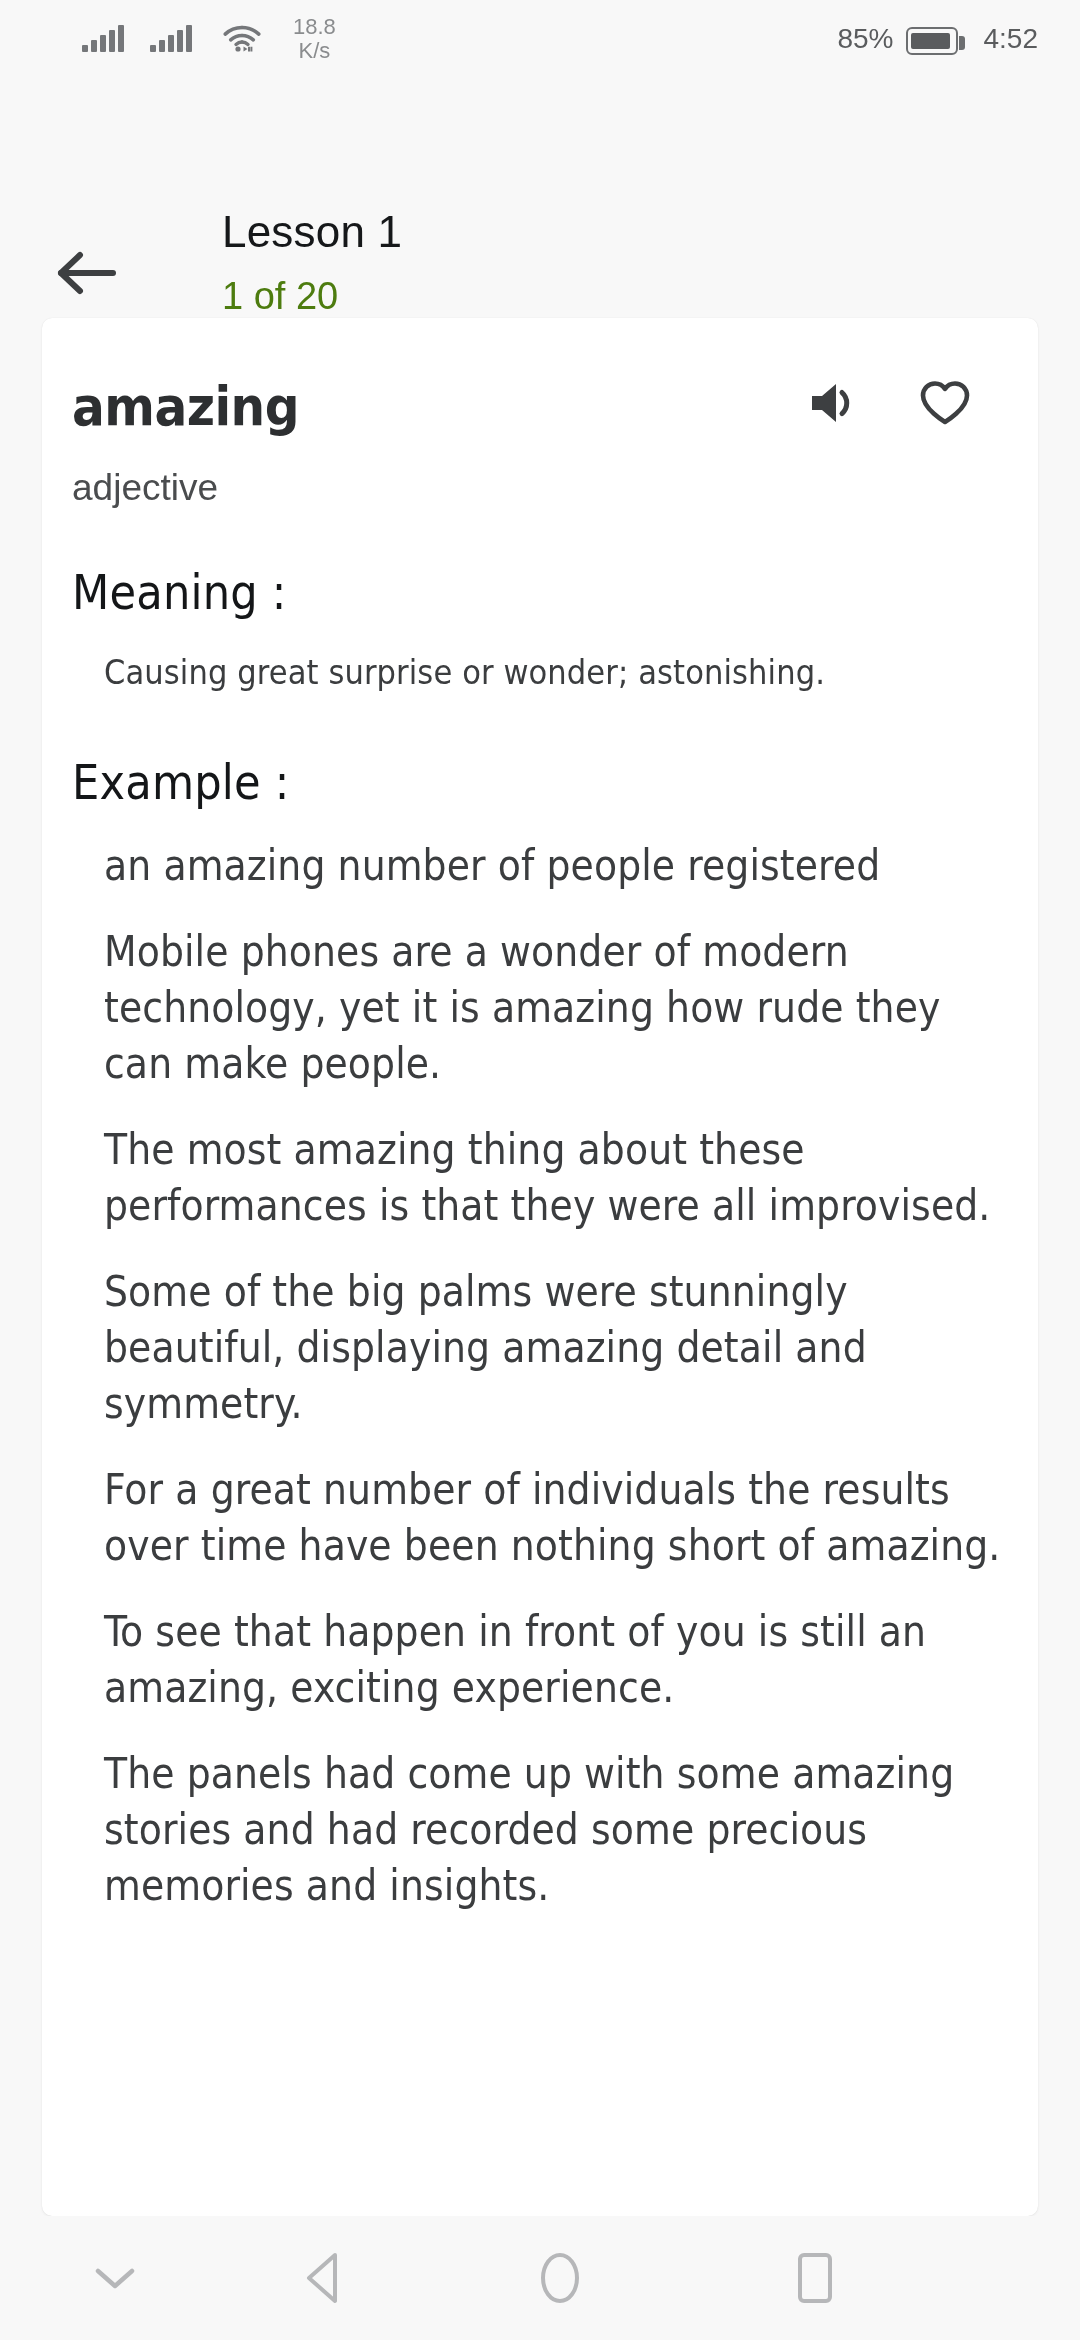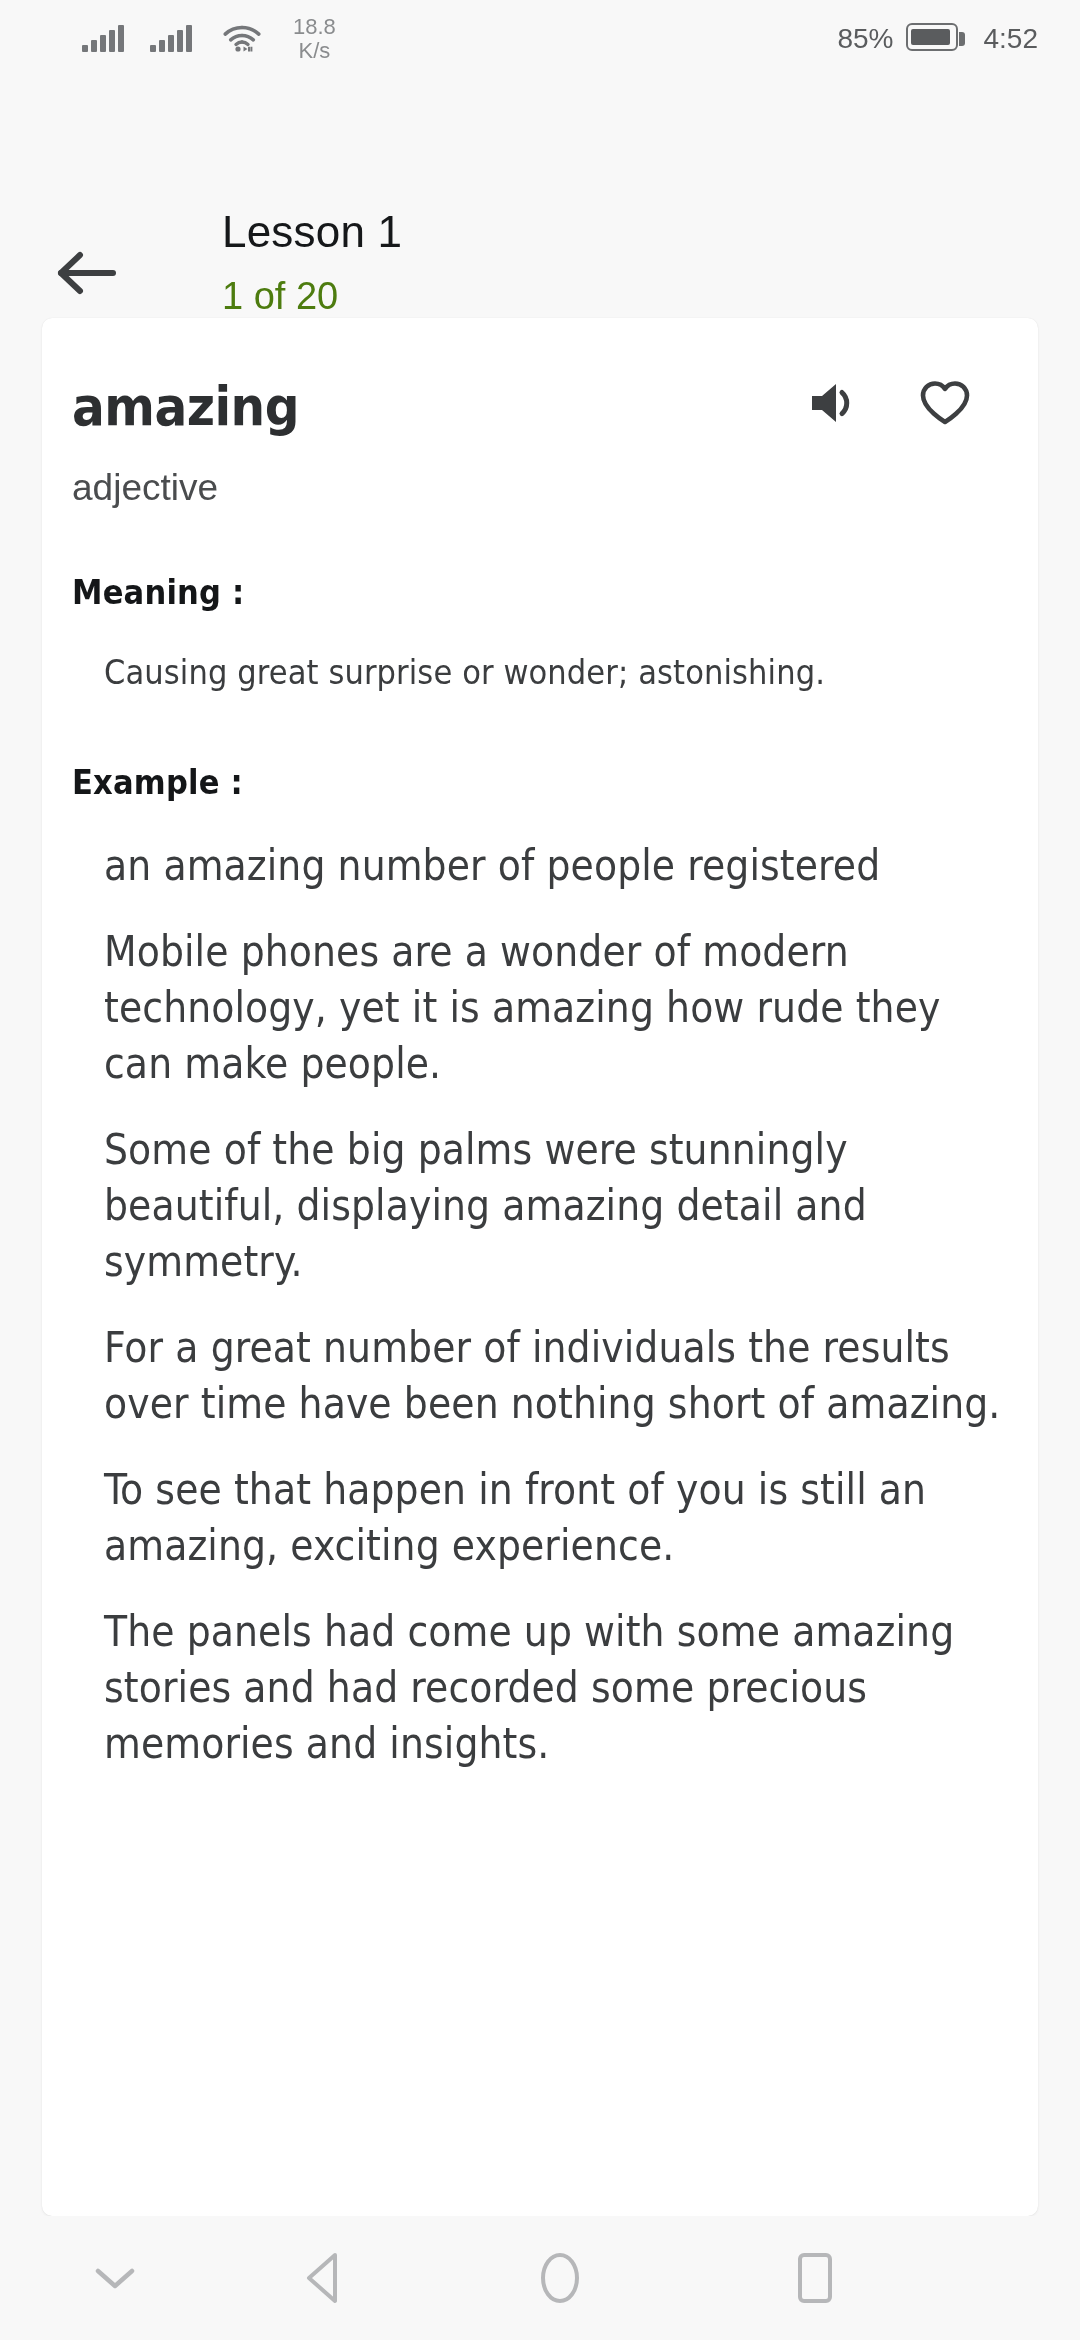--- a/index.html
+++ b/index.html
@@ -10,21 +10,21 @@
     -webkit-font-smoothing:antialiased;
   }
   #screen { position:relative; width:1080px; height:2340px; overflow:hidden; background:#f8f8f8; }
 
   
   .statusbar{
     position:absolute; top:0; left:0; width:1080px; height:78px;
     display:flex; align-items:center; background:#f8f8f8;
   }
   .sb-left{ display:flex; align-items:center; margin-left:82px; gap:26px; }
-  .sb-right{ position:absolute; right:42px; display:flex; align-items:flex-start; gap:12px; }
+  .sb-right{ position:absolute; right:42px; display:flex; align-items:flex-end; gap:12px; }
   .bars{ display:flex; align-items:flex-end; gap:3px; height:26px; }
   .bars i{ display:block; width:6px; background:#75777a; border-radius:1px; }
   .bars i:nth-child(1){ height:7px; }
   .bars i:nth-child(2){ height:12px; }
   .bars i:nth-child(3){ height:17px; }
   .bars i:nth-child(4){ height:22px; }
   .bars i:nth-child(5){ height:27px; }
   .wifi{ margin-left:4px; }
   .netspeed{
     font-size:22px; line-height:24px; color:#8a8c8e; margin-left:5px;
@@ -63,21 +63,21 @@
   }
   .word-icons{ position:absolute; right:36px; display:flex; align-items:center; gap:60px; top:2px; }
   .ic{ cursor:pointer; display:flex; align-items:center; justify-content:center; }
 
   .pos{
     margin-top:28px; font-size:37px; color:#4a4c4e; font-weight:400; line-height:44px;
   }
 
   .section-head{
     font-family:"DejaVu Sans Condensed","Liberation Sans Narrow","Liberation Sans", sans-serif;
-    font-size:34px; color:#141618; font-weight:700; line-height:52px; margin-top:56px;
+    font-size:48px; color:#141618; font-weight:400; line-height:52px; margin-top:56px;
     letter-spacing:0.2px;
   }
   .meaning-text{
     font-family:"DejaVu Sans Condensed","Liberation Sans Narrow","Liberation Sans", sans-serif;
     font-size:34px; color:#3b3d3f; line-height:56px; margin-top:26px; padding-left:32px;
     letter-spacing:0.1px;
   }
   .examples{ margin-top:30px; padding-left:32px; }
   .ex{
     font-family:"DejaVu Sans Condensed","Liberation Sans Narrow","Liberation Sans", sans-serif;
@@ -179,20 +179,21 @@
 
       <div class="pos">adjective</div>
 
       <div class="section-head">Meaning :</div>
       <div class="meaning-text">Causing great surprise or wonder; astonishing.</div>
 
       <div class="section-head">Example :</div>
       <div class="examples">
         <div class="ex">an amazing number of people registered</div>
         <div class="ex">Mobile phones are a wonder of modern technology, yet it is amazing how rude they can make people.</div>
+        <div class="ex">The most amazing thing about these performances is that they were all improvised.</div>
         <div class="ex">Some of the big palms were stunningly beautiful, displaying amazing detail and symmetry.</div>
         <div class="ex">For a great number of individuals the results over time have been nothing short of amazing.</div>
         <div class="ex">To see that happen in front of you is still an amazing, exciting experience.</div>
         <div class="ex">The panels had come up with some amazing stories and had recorded some precious memories and insights.</div>
       </div>
 
     </div>
   </div>
 
   <div class="navbar">

